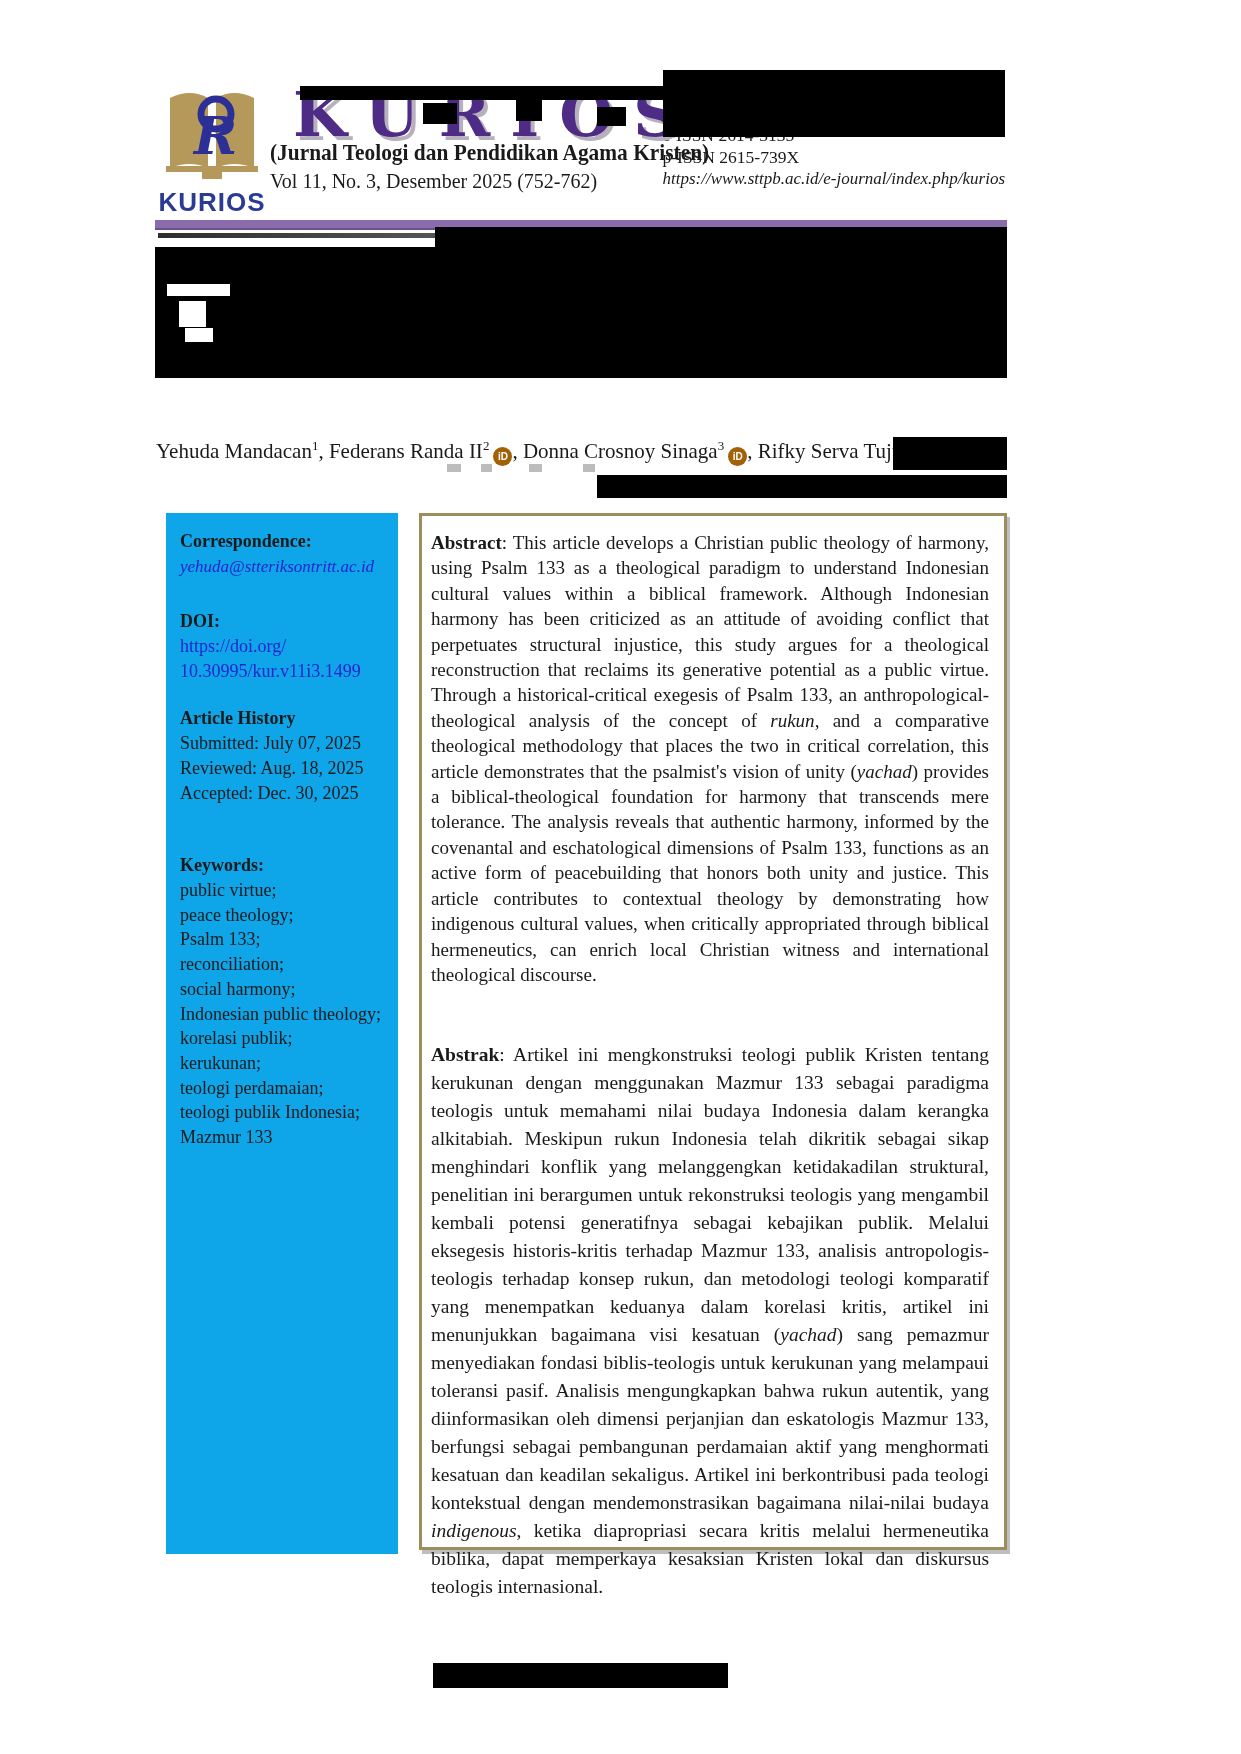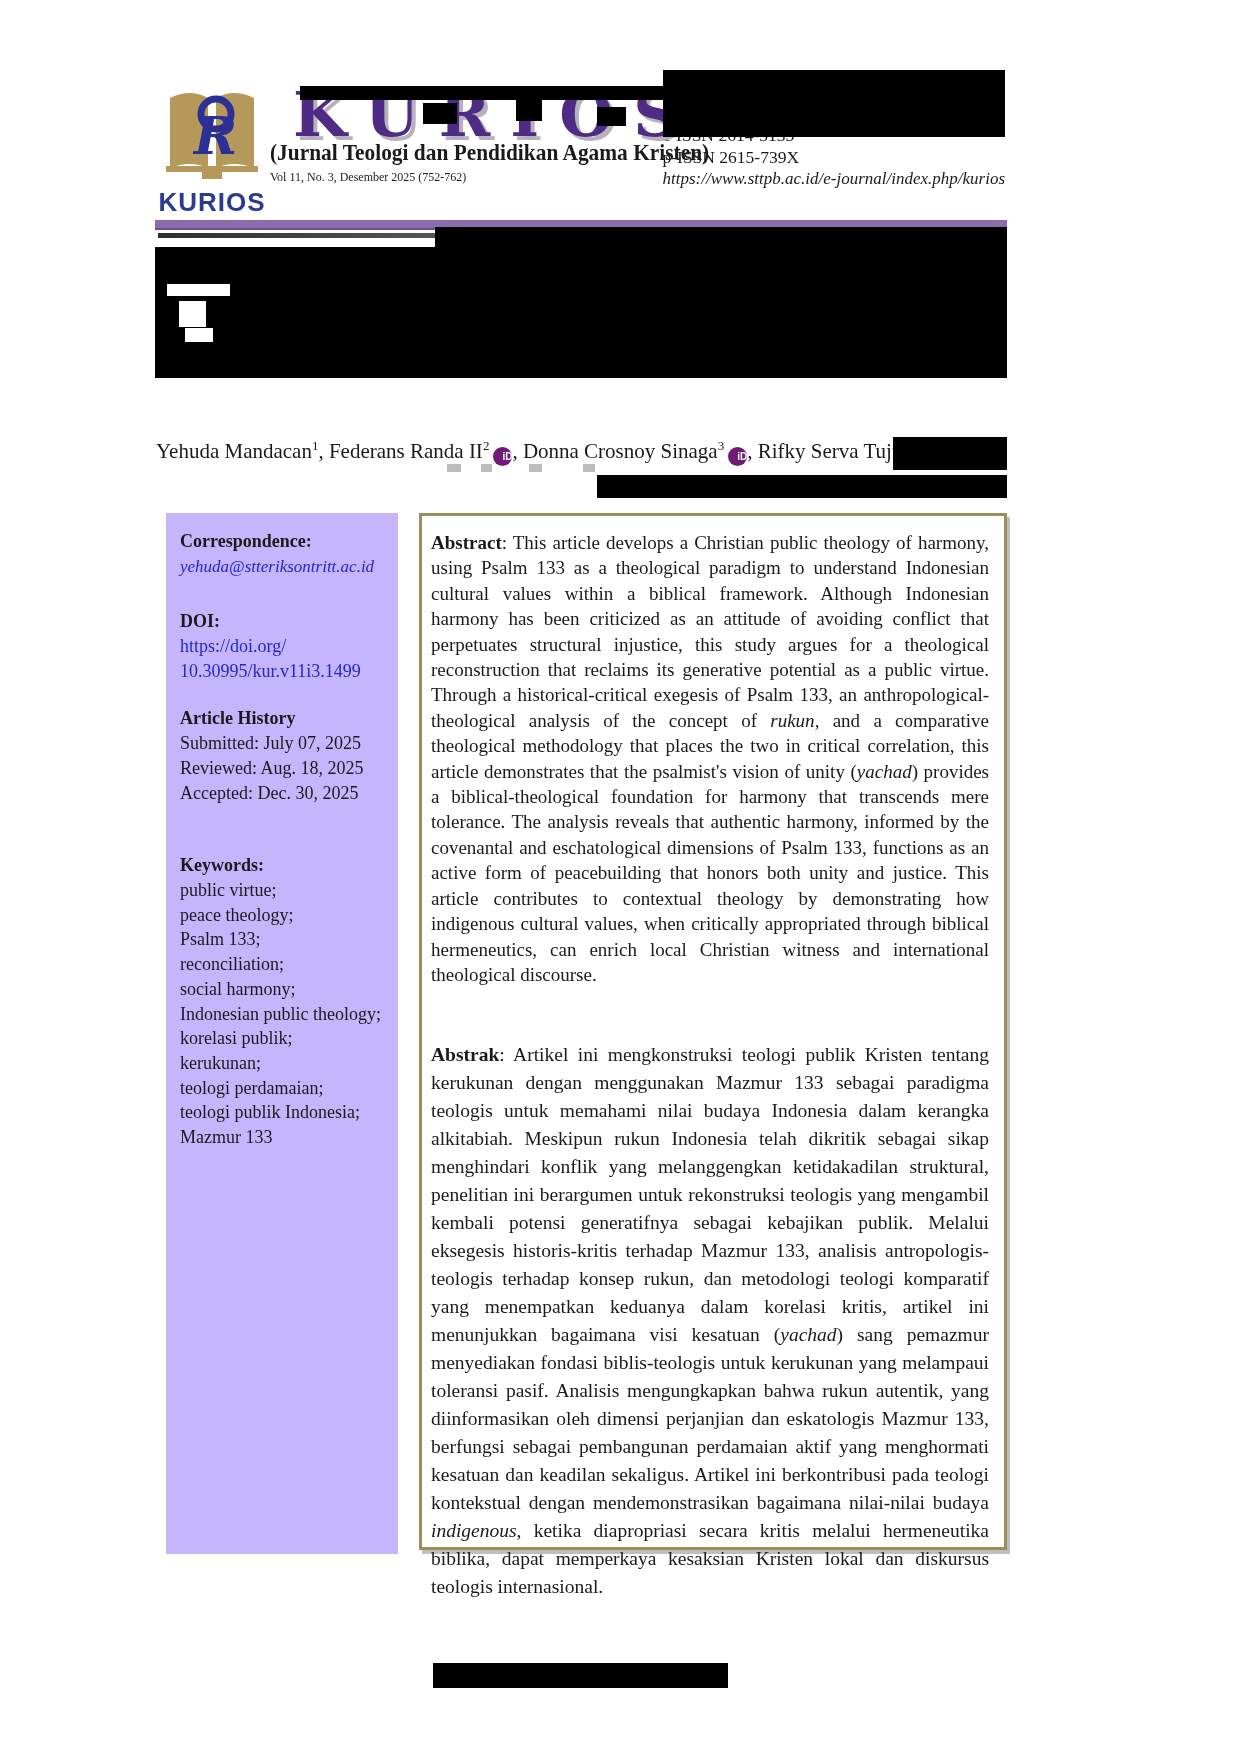--- a/index.html
+++ b/index.html
@@ -9,45 +9,45 @@
   
   .logo{position:absolute;left:153px;top:86px;width:118px;text-align:center;}
   .logo svg{display:block;margin:0 auto;}
   .logo-text{font-family:"Liberation Sans",sans-serif;font-weight:bold;font-size:26px;
              color:#2b3a92;letter-spacing:1px;margin-top:1px;}
   .masthead{position:absolute;left:293px;top:84px;font-family:"DejaVu Serif",serif;
             font-weight:bold;font-size:62px;line-height:62px;color:#4e2b85;
             letter-spacing:20px;text-shadow:4px 4px 0 #b7b0bd;z-index:1;}
   .subtitle{position:absolute;left:270px;top:140px;font-weight:bold;font-size:23px;
             transform:scaleX(.93);transform-origin:left;white-space:nowrap;}
-  .volline{position:absolute;left:270px;top:170px;font-size:12px;white-space:nowrap;}
+  .volline{position:absolute;left:270px;top:170px;font-size:20px;white-space:nowrap;}
   .issn{position:absolute;right:236px;top:124px;font-size:17.5px;line-height:22px;}
   .issn .url{font-style:italic;font-size:17px;}
 
   
   .redact{position:absolute;background:#000;z-index:2;}
   .notch{position:absolute;background:#fff;z-index:3;}
   .purple-rule{position:absolute;left:155px;top:220px;width:852px;height:8px;
                background:#8a6bab;border-bottom:2px solid #6d4f8e;}
   .gray-rule{position:absolute;left:158px;top:233px;width:279px;height:5px;
              background:linear-gradient(to right,#2e2e2e,#555);}
   .artifact{position:absolute;background:#bcbcbc;z-index:1;}
 
   
   .authors{position:absolute;left:156px;top:438px;font-size:21px;white-space:nowrap;}
   .authors sup{font-size:13px;}
-  .orcid{display:inline-block;width:19px;height:19px;border-radius:50%;background:#701a75;
+  .orcid{display:inline-block;width:19px;height:19px;border-radius:50%;background:#a16207;
          color:#fff;font-family:"Liberation Sans",sans-serif;font-weight:bold;font-size:10px;
-         line-height:19px;text-align:right;margin-left:4px;vertical-align:-2px;}
+         line-height:19px;text-align:center;margin-left:4px;vertical-align:-2px;}
   .affil{position:absolute;left:156px;top:472px;font-size:19.5px;white-space:nowrap;}
   .affil sup{font-size:12px;}
 
   
   .sidebar{position:absolute;left:166px;top:513px;width:232px;height:1041px;
-           background:#c4b5fd;box-sizing:border-box;padding:16px 8px 0 14px;
+           background:#0ea5e9;box-sizing:border-box;padding:16px 8px 0 14px;
            font-size:18px;line-height:25px;}
   .sb-label{font-weight:bold;}
   .sb-link{color:#2525cd;text-decoration:none;}
   .sb-email{font-style:italic;font-size:17px;}
   .sb-gap30{margin-top:30px;}
   .sb-gap22{margin-top:22px;}
   .sb-gap40{margin-top:47px;}
   .kw-line{line-height:24.7px;}
   .sb-bottom{position:absolute;left:14px;top:920px;width:210px;line-height:26px;}
   .cc-badge{display:block;margin-top:6px;cursor:pointer;}

